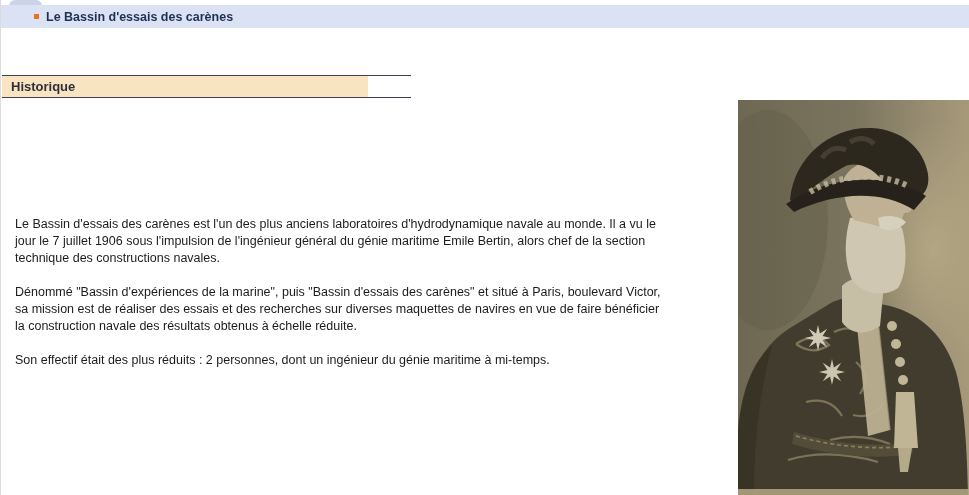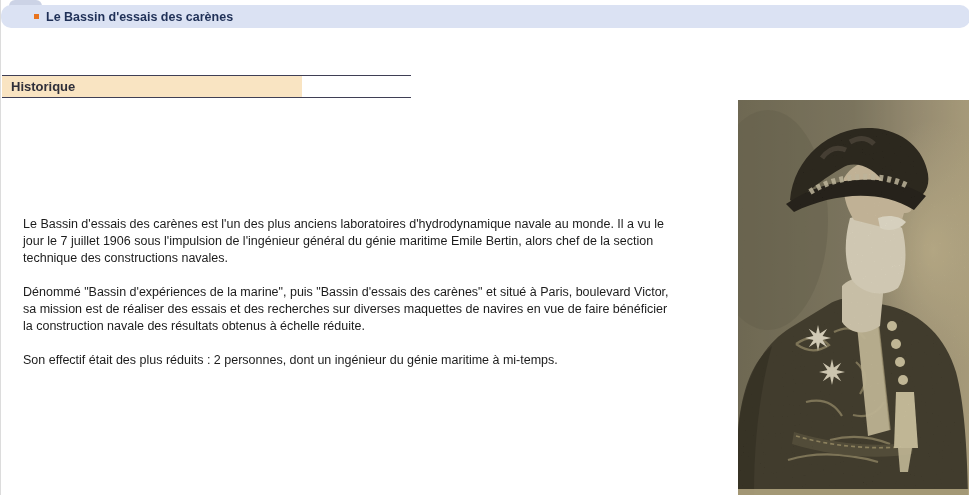--- a/index.html
+++ b/index.html
@@ -13,48 +13,48 @@
   
   .top-tab {
     position:absolute; left:8px; top:0; width:33px; height:7px;
     background:var(--tab-bg,#ccd3e6); border-radius:6px 6px 0 0;
   }
 
   
   .header-bar {
     position:absolute; left:0; top:5px; width:969px; height:23px;
     background:var(--header-bg,#dbe2f3);
-    display:flex; align-items:center;border-radius:10px;
+    display:flex; align-items:center;
   }
   .bullet {
     width:5px; height:5px; background:var(--bullet,#e8731e);
     margin-left:33px; margin-right:7px; flex:0 0 auto;
   }
   .header-title {
     font-size:12.5px; font-weight:bold; color:var(--title-text,#1f3057);
     white-space:nowrap;
   }
 
   
   .section-header { position:absolute; left:1px; top:75px; width:409px; }
   .section-top-line, .section-bottom-line {
     height:1px; background:var(--section-line,#3f3f55);
   }
   .section-bar {
-    width:300px; height:21px; background:var(--section-bg,#f9e4c2);
+    width:366px; height:21px; background:var(--section-bg,#f9e4c2);
     display:flex; align-items:center;
   }
   .section-title {
     margin-left:9px; font-size:13px; font-weight:bold;
     color:var(--section-text,#2f2f3a);
   }
 
   
   .paragraphs {
-    position:absolute; left:22px; top:216px; width:653px;
+    position:absolute; left:14px; top:216px; width:653px;
     font-size:12.5px; line-height:17px; color:var(--body-text,#1c1c1c);
   }
   .paragraphs p { margin:0 0 17px 0; }
 
   
   .photo {
     position:absolute; left:737px; top:100px; width:232px; height:395px;
     overflow:hidden;
   }
   .photo svg { width:100%; height:100%; display:block; }

